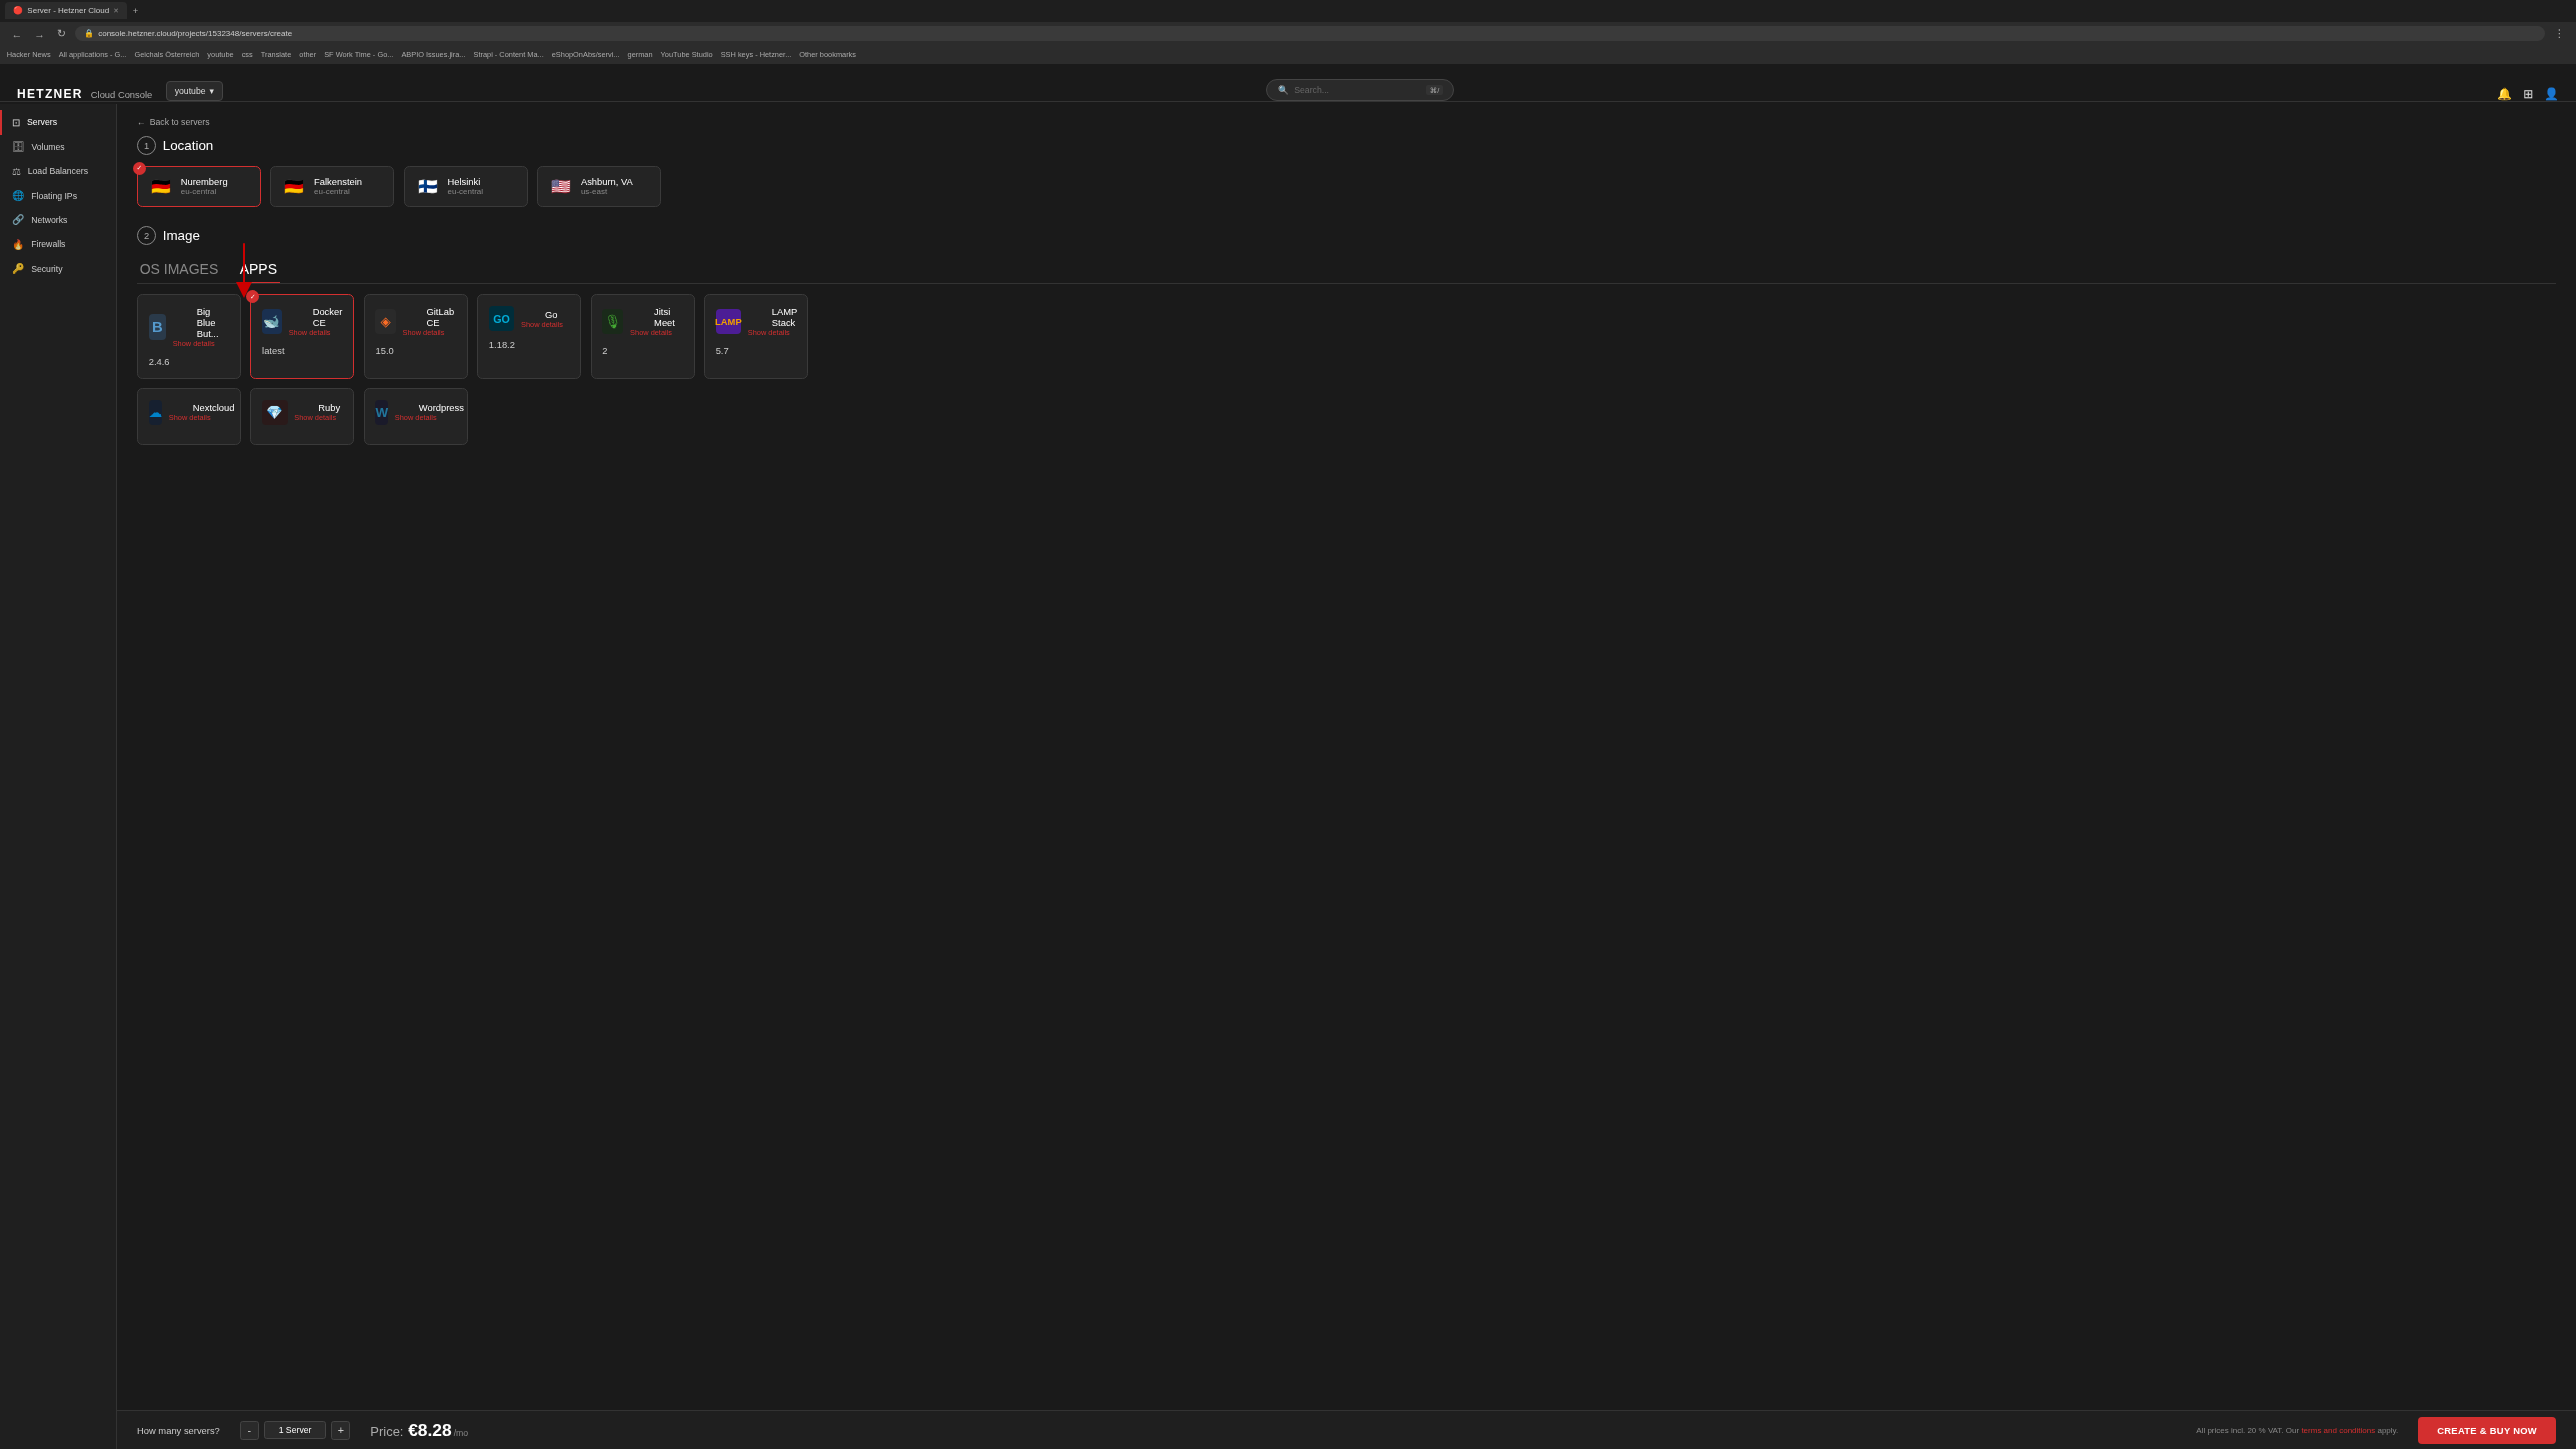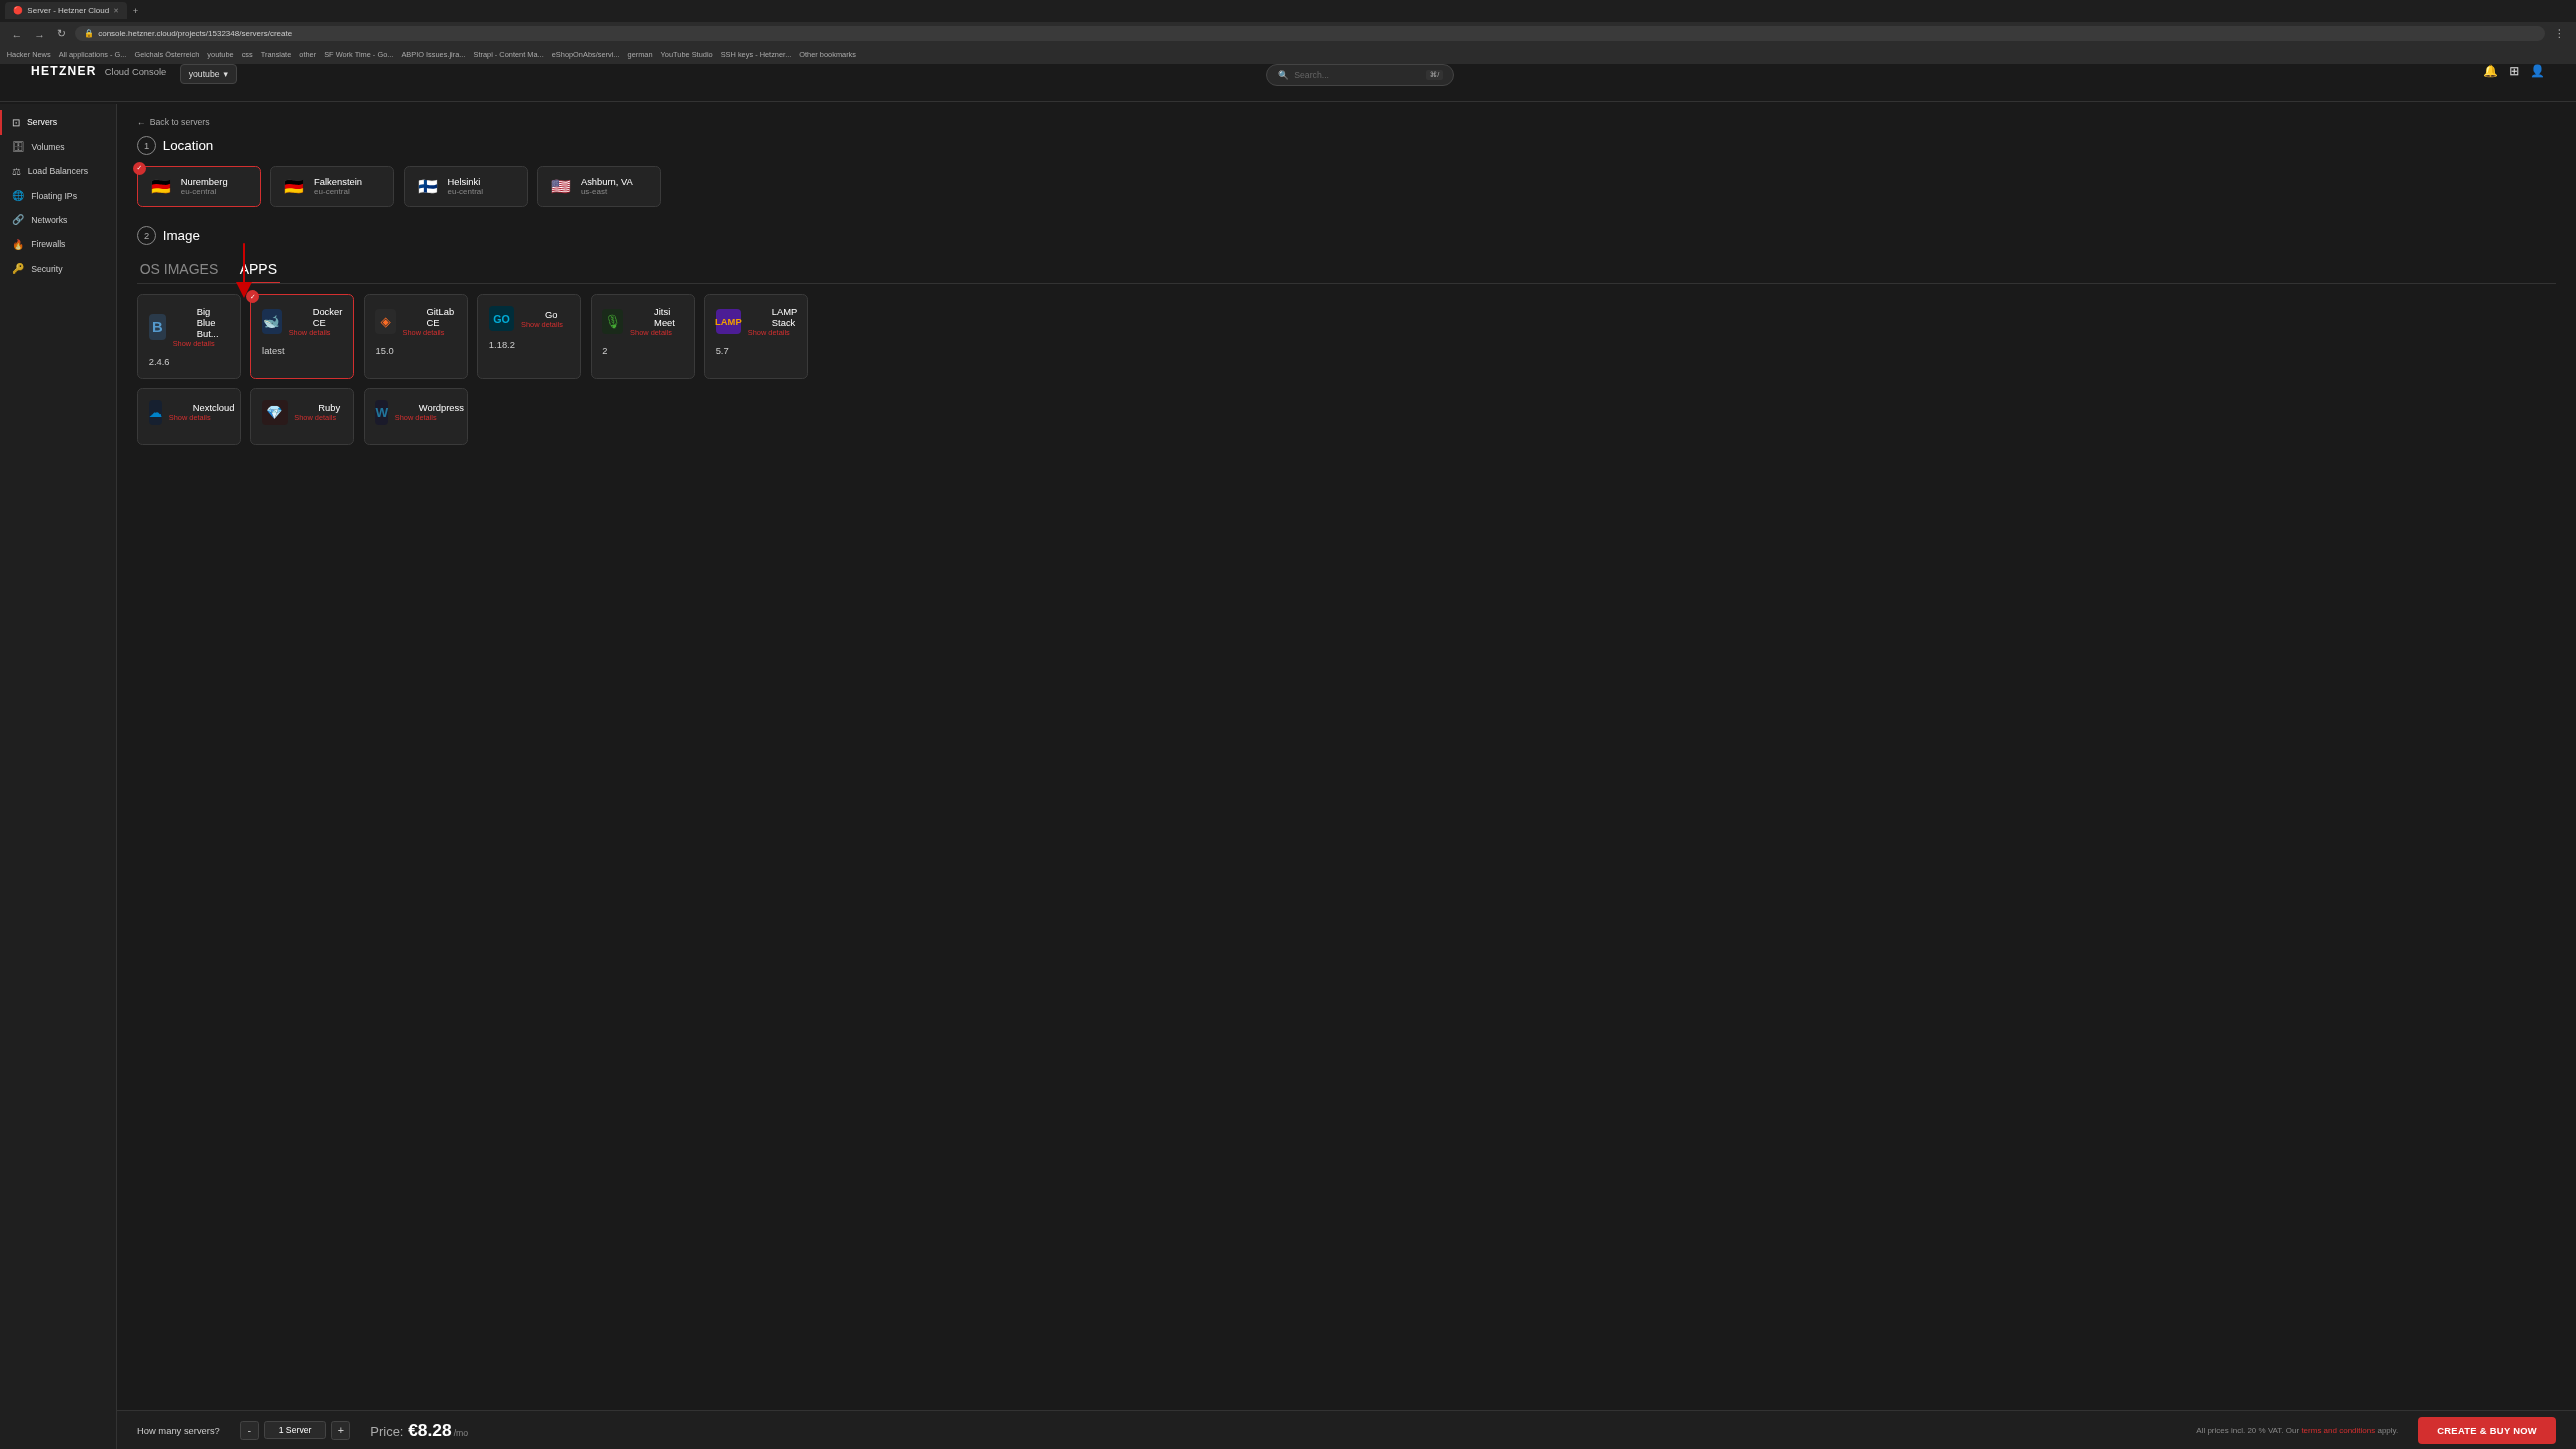--- a/index.html
+++ b/index.html
@@ -431,21 +431,21 @@
       <span class="bookmark-item">eShopOnAbs/servi...</span>
       <span class="bookmark-item">german</span>
       <span class="bookmark-item">YouTube Studio</span>
       <span class="bookmark-item">SSH keys - Hetzner...</span>
       <span class="bookmark-item">Other bookmarks</span>
     </div>
   </div>
 
   <div class="app-body">
 
-    <div style="position:absolute;top:64px;left:0;right:0;z-index:10;background:#1a1a1a;border-bottom:0.7px solid #333;height:38px;display:flex;align-items:flex-start;padding:0 31px;gap:13.4px;">
+    <div style="position:absolute;top:64px;left:0;right:0;z-index:10;background:#1a1a1a;border-bottom:0.7px solid #333;height:38px;display:flex;align-items:flex-end;padding:0 17px;gap:13.4px;">
       <div class="logo-area">
         <span class="logo-text">HETZNER</span>
         <span class="logo-subtitle">Cloud Console</span>
       </div>
       <div class="project-selector">
         <span>youtube</span>
         <span>▾</span>
       </div>
       <div style="flex:1;display:flex;justify-content:center;">
         <div class="search-bar">

